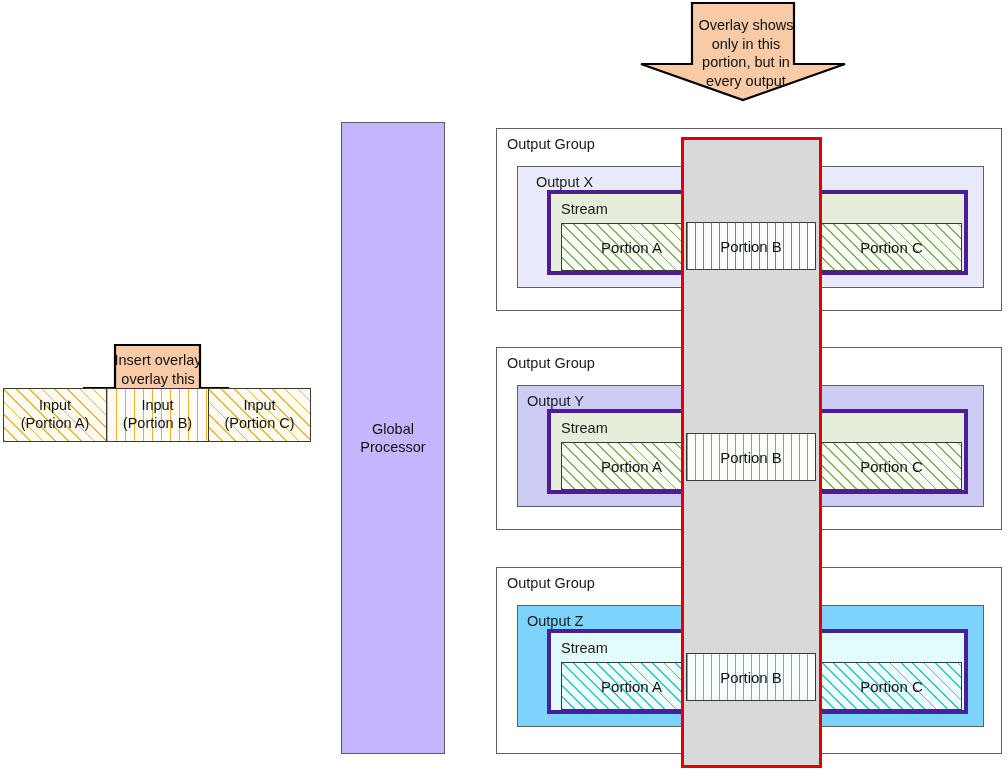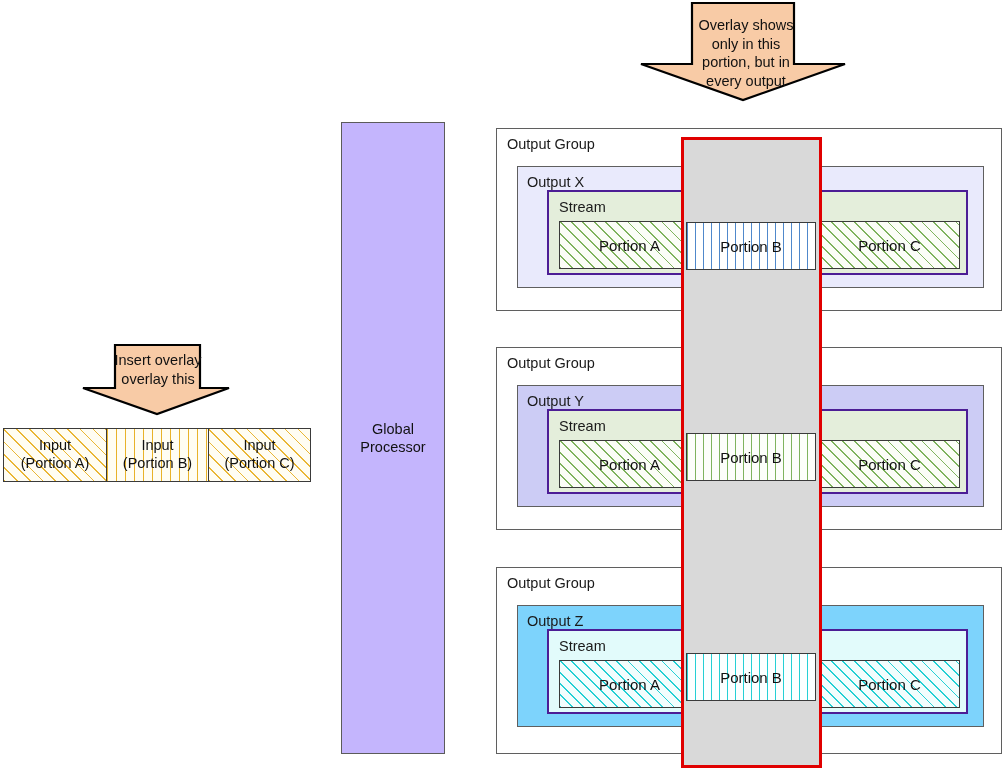--- a/index.html
+++ b/index.html
@@ -69,21 +69,21 @@
     display:flex;align-items:center;justify-content:center;
     font-size:14.5px;line-height:1.25;text-align:center;color:#111;
   }
 
   
   .group-outer{
     position:absolute;box-sizing:border-box;
     background:#ffffff;border:1px solid #5f5f5f;
   }
   .output-box{position:absolute;box-sizing:border-box;border:1px solid #5f5f5f;}
-  .stream-box{position:absolute;box-sizing:border-box;border:2px solid #4c1d95;}
+  .stream-box{position:absolute;box-sizing:border-box;border:4px solid #4c1d95;}
   .portion{
     position:absolute;box-sizing:border-box;border:1px solid #3a3a3a;
     display:flex;align-items:center;justify-content:center;
     font-size:15px;color:#111;
   }
 
   
   .overlay-band{
     position:absolute;box-sizing:border-box;
     background:#d9d9d9;border:3px solid #e00000;
@@ -105,21 +105,21 @@
 every output</div>
 
   <div class="arrow" style="left:78px;top:344px;">
     <svg width="154" height="72" viewBox="0 0 154 72">
       <polygon points="37,1 122,1 122,44 151,44 79,70 5,44 37,44" fill="#f8cba6" stroke="#000000" stroke-width="2.2"></polygon>
     </svg>
   </div>
   <div class="arrow-text" style="left:112px;top:351px;width:92px;">Insert overlay
 overlay this</div>
 
-  <div style="position:absolute;left:3px;top:428px;width:308px;height:54px;">
+  <div style="position:absolute;left:3px;top:388px;width:308px;height:54px;">
     <div class="input-cell hatch-gold-diag" style="left:0px;top:0px;width:104px;height:54px;">
       <span>Input</span>
       <span>(Portion A)</span>
     </div>
     <div class="input-cell hatch-gold-vert" style="left:103px;top:0px;width:103px;height:54px;">
       <span>Input</span>
       <span>(Portion B)</span>
     </div>
     <div class="input-cell hatch-gold-diag" style="left:205px;top:0px;width:103px;height:54px;">
       <span>Input</span>
@@ -128,21 +128,21 @@
   </div>
 
   <div class="processor" style="left:341px;top:122px;width:104px;height:632px;">
     <span style="white-space:pre-line;">Global
 Processor</span>
   </div>
 
   <div class="group-outer" style="left:496px;top:128px;width:506px;height:183px;">
     <div class="lbl" style="left:10px;top:8px;">Output Group</div>
     <div class="output-box" style="left:20px;top:37px;width:467px;height:122px;background:#e9eafc;">
-      <div class="lbl" style="left:9px;top:8px;">Output X</div>
+      <div class="lbl" style="left:18px;top:8px;">Output X</div>
       <div class="stream-box" style="left:29px;top:23px;width:421px;height:85px;background:#e4eedb;">
         <div class="lbl" style="left:10px;top:8px;">Stream</div>
         <div class="portion hatch-green-diag" style="left:10px;top:29px;width:141px;height:48px;">
           <span>Portion A</span>
         </div>
         <div class="portion hatch-blue-vert" style="left:141px;top:29px;width:130px;height:48px;">
           <span>Portion B</span>
         </div>
         <div class="portion hatch-green-diag" style="left:270px;top:29px;width:141px;height:48px;">
           <span>Portion C</span>

